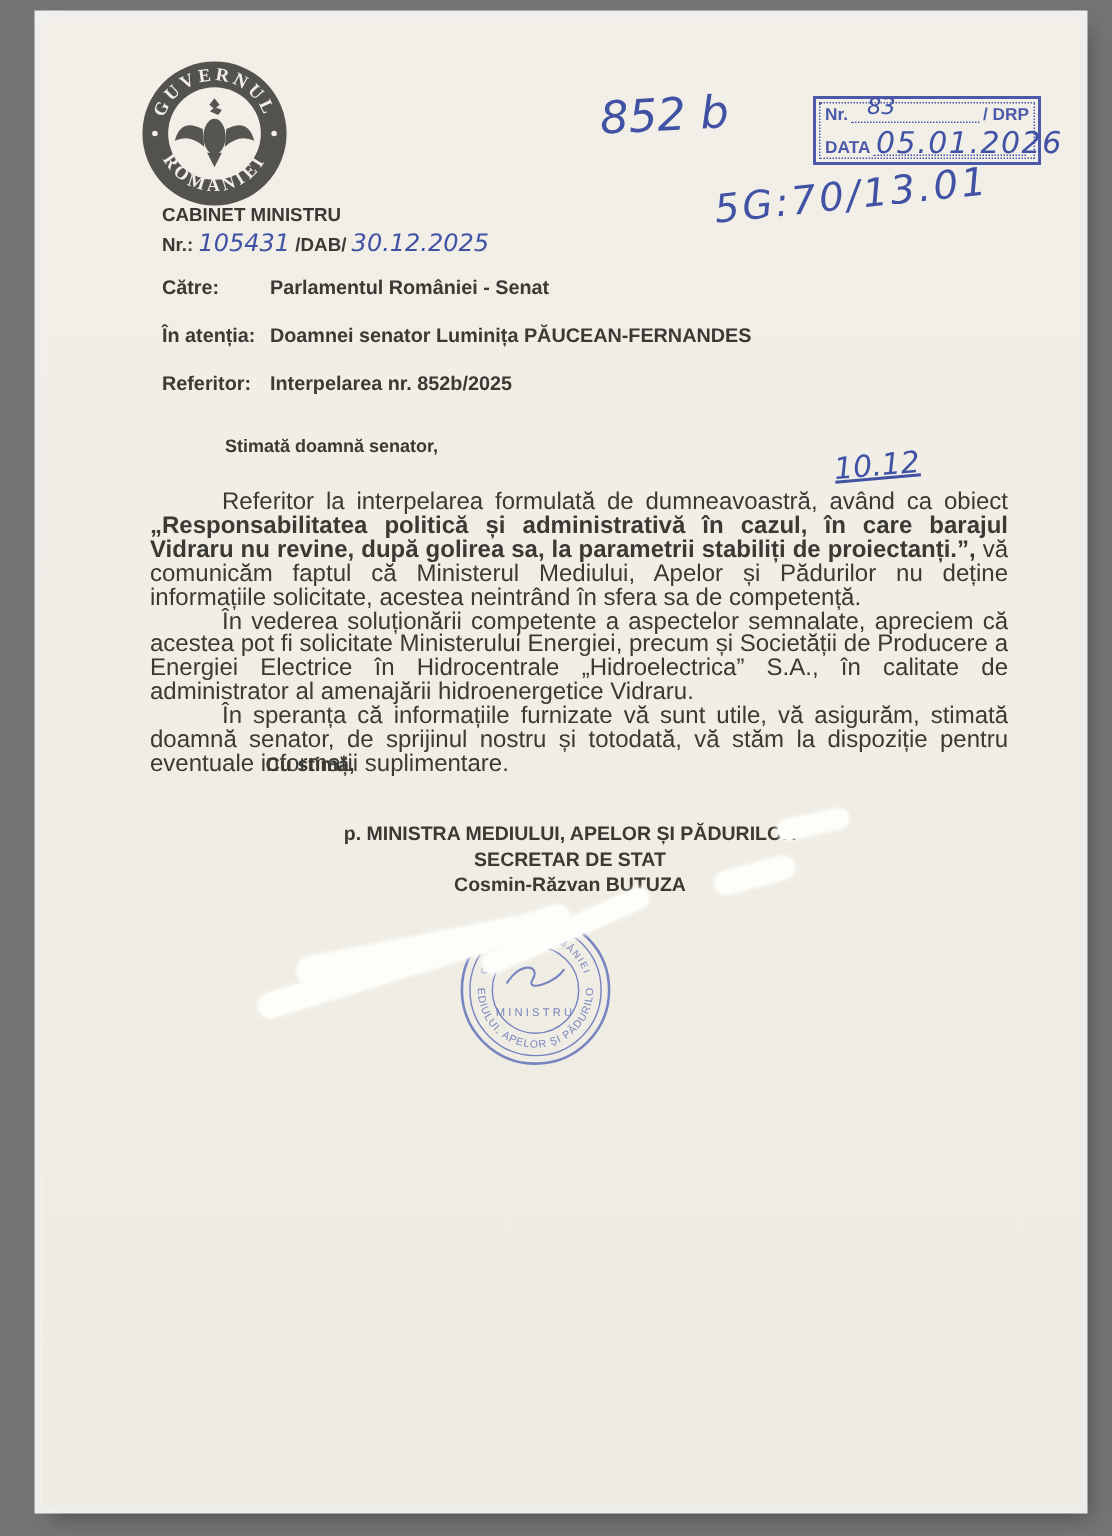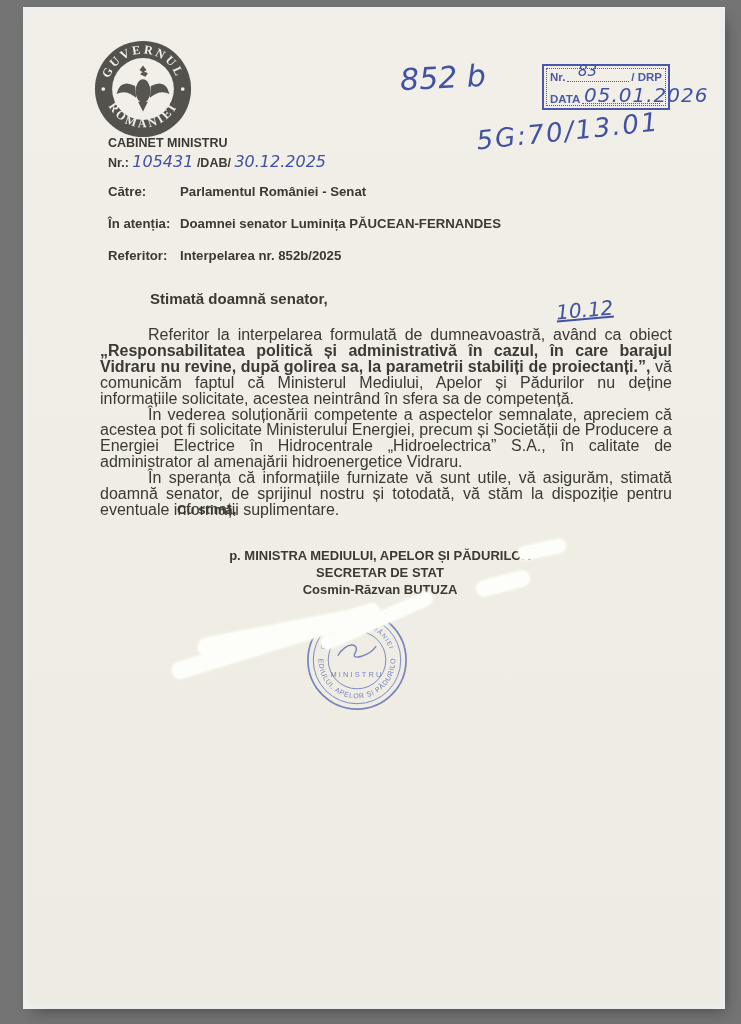--- a/index.html
+++ b/index.html
@@ -28,21 +28,21 @@
   .hw {
     font-family:"DejaVu Sans", sans-serif;
     font-style:italic; color:#4152a4; white-space:nowrap;
   }
   .hw-852 { left:372px; top:48px; font-size:30px; transform:rotate(-3deg); }
   .hw-ref { left:448px; top:104px; font-size:26px; transform:rotate(-6deg); letter-spacing:2px; }
   .hw-date-note { left:528px; top:286px; font-size:20px; transform:rotate(-5deg); text-decoration:underline; }
 
   
   .registry-box {
-    left:514px; top:52px; width:128px; height:46px;
+    left:514px; top:52px; width:152px; height:46px;
     border:2px solid #4c58aa; outline:1px dotted #4c58aa; outline-offset:-5px;
     color:#4c58aa; font-size:11.5px; font-weight:bold;
     padding:4px 6px 2px 6px; display:flex; flex-direction:column; justify-content:space-between;
   }
   .reg-row { display:flex; align-items:flex-end; line-height:14px; position:relative; }
   .leader { flex:1; border-bottom:1.5px dotted #4c58aa; margin:0 2px 2px 2px; height:10px; }
   .reg-hw-nr { position:absolute; left:28px; top:-6px; font-size:15px; font-weight:normal; }
   .reg-hw-date { position:absolute; left:34px; top:-4px; font-size:20px; font-weight:normal; letter-spacing:1px; }
 
   
@@ -50,21 +50,21 @@
   .cabinet-nr { left:80px; top:140px; font-size:12.5px; font-weight:bold; }
   .cabinet-nr .hw { font-size:16px; font-weight:normal; }
 
   
   .addr-row { left:80px; width:540px; font-size:13.2px; font-weight:bold; display:flex; }
   .addr-label { width:72px; flex:none; }
   .row-to   { top:172px; }
   .row-attn { top:204px; }
   .row-ref  { top:236px; }
 
-  .salutation { left:122px; top:278px; font-size:15px; font-weight:bold; }
+  .salutation { left:122px; top:278px; font-size:12px; font-weight:bold; }
 
   .body-block { left:72px; top:315px; width:572px; font-size:16px; line-height:15.9px; text-align:justify; }
   .body-block p { text-indent:48px; margin:0; }
   .bseg-bold { font-weight:bold; }
 
   .closing { left:149px; top:490px; font-size:13.2px; font-weight:bold; }
 
   .signature { left:142px; top:535px; width:420px; text-align:center; font-size:13px; font-weight:bold; line-height:17px; }
 
   

